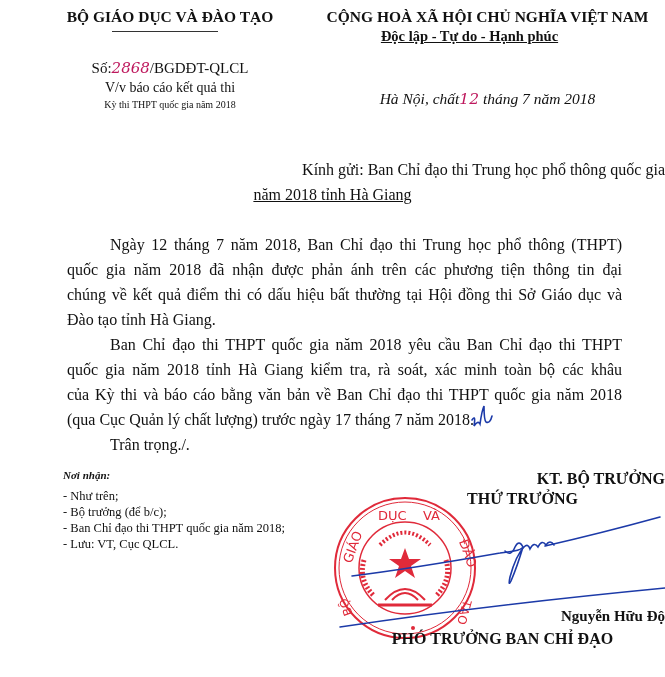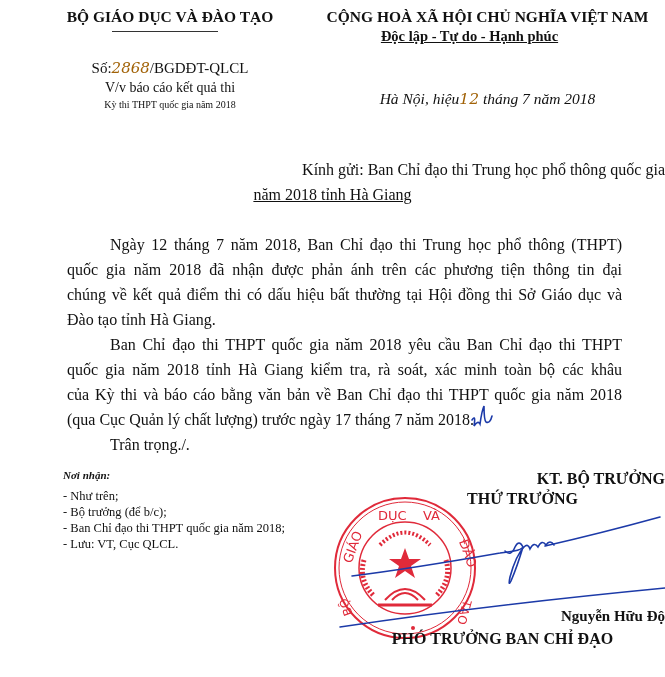--- a/index.html
+++ b/index.html
@@ -5,21 +5,21 @@
   html, body { margin: 0; padding: 0; background: #ffffff; }
   body {
     width: 665px; height: 677px; position: relative; overflow: hidden;
     font-family: "Liberation Serif", "DejaVu Serif", serif;
     color: #111111;
   }
   .abs { position: absolute; white-space: nowrap; }
   .bold { font-weight: bold; }
   .italic { font-style: italic; }
   .center { text-align: center; }
-  .hand { color: #a16207; font-style: italic; font-family: "DejaVu Serif", serif; }
+  .hand { color: #be185d; font-style: italic; font-family: "DejaVu Serif", serif; }
 
   
   #ministry { left: 40px; width: 260px; top: 8px; font-size: 15.5px; }
   #ministry-rule { left: 112px; top: 31px; width: 106px; height: 0; border-top: 1px solid #333; }
   #doc-number { left: 40px; width: 260px; top: 59px; font-size: 15px; }
   #subject1 { left: 40px; width: 260px; top: 80px; font-size: 14px; }
   #subject2 { left: 40px; width: 260px; top: 99px; font-size: 10px; }
 
   
   #republic { left: 315px; width: 345px; top: 8px; font-size: 15.5px; }
@@ -56,21 +56,21 @@
 <div id="ministry-rule" class="abs"></div>
 <div id="doc-number" class="abs center">
   <span>Số:</span><span class="hand">2868</span><span>/BGDĐT-QLCL</span>
 </div>
 <div id="subject1" class="abs center">V/v báo cáo kết quả thi</div>
 <div id="subject2" class="abs center">Kỳ thi THPT quốc gia năm 2018</div>
 
 <div id="republic" class="abs bold center">CỘNG HOÀ XÃ HỘI CHỦ NGHĨA VIỆT NAM</div>
 <div id="motto" class="abs bold center"><span>Độc lập - Tự do - Hạnh phúc</span></div>
 <div id="date-line" class="abs italic center">
-  <span>Hà Nội, hiệu</span><span class="hand">12</span><span> tháng  7  năm 2018</span>
+  <span>Hà Nội, chất</span><span class="hand">12</span><span> tháng  7  năm 2018</span>
 </div>
 
 <div id="addr1" class="abs center">Kính gửi: Ban Chỉ đạo thi Trung học phổ thông quốc gia</div>
 <div id="addr2" class="abs center">năm 2018 tỉnh Hà Giang</div>
 
 <div class="body-line indent justify" style="top:236px">Ngày 12 tháng 7 năm 2018, Ban Chỉ đạo thi Trung học phổ thông (THPT)</div>
 <div class="body-line justify" style="top:261px">quốc gia năm 2018 đã nhận được phản ánh trên các phương tiện thông tin đại</div>
 <div class="body-line justify" style="top:286px">chúng về kết quả điểm thi có dấu hiệu bất thường tại Hội đồng thi Sở Giáo dục và</div>
 <div class="body-line" style="top:311px">Đào tạo tỉnh Hà Giang.</div>
 

